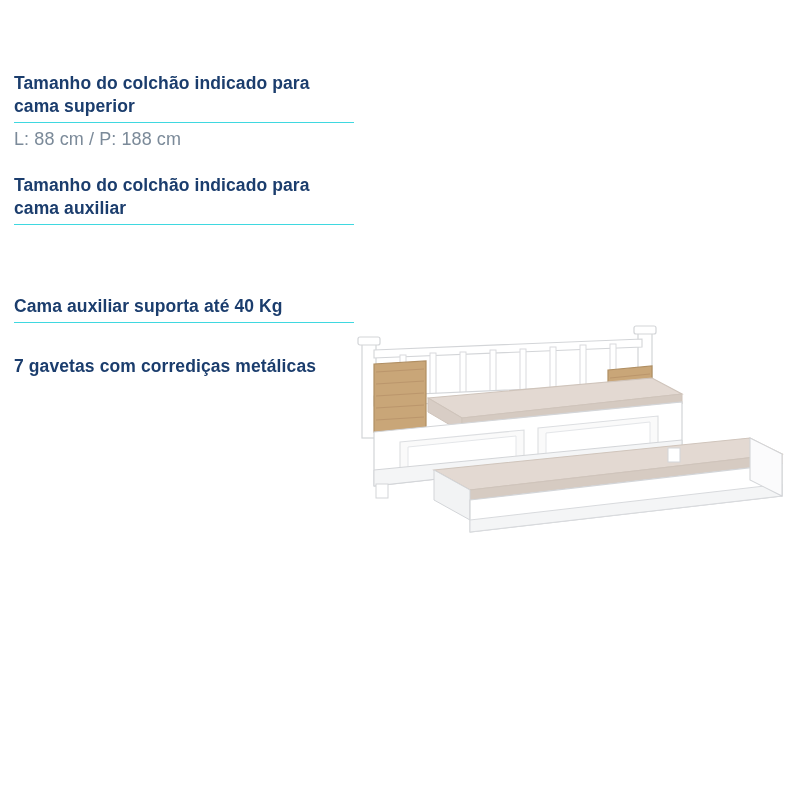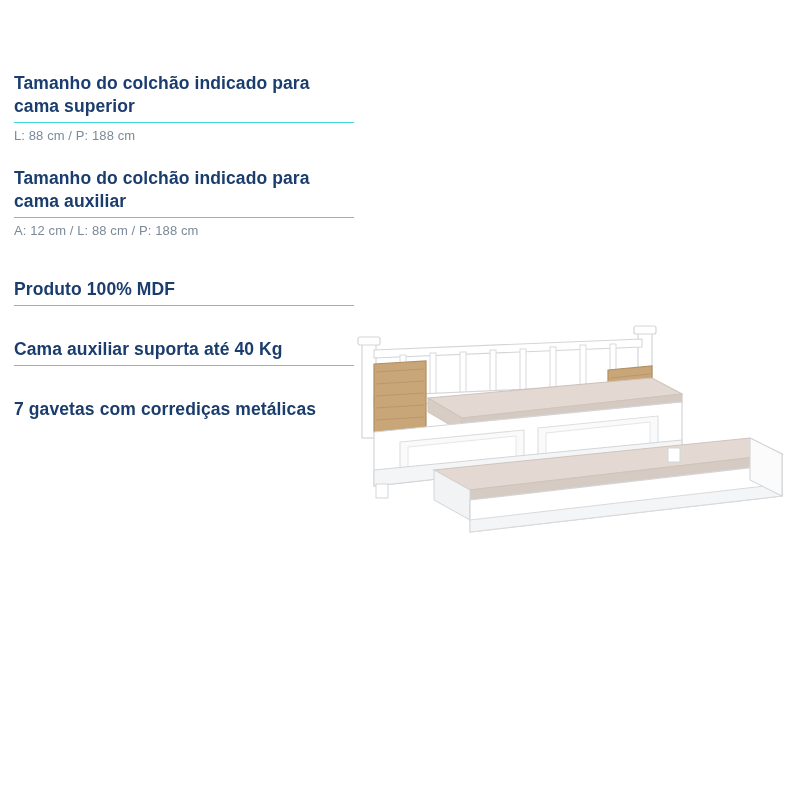--- a/index.html
+++ b/index.html
@@ -32,21 +32,21 @@
   .spec-title {
     font-size: 17.5px;
     font-weight: bold;
     color: #1b3d6d;
     line-height: 1.32;
     letter-spacing: 0.1px;
     margin: 0;
     padding: 0 0 4px 0;
   }
   .spec-sub {
-    font-size: 13px;
+    font-size: 18px;
     font-weight: normal;
     color: #7b8a99;
     line-height: 1.3;
     margin: 0;
     padding: 5px 0 0 0;
     letter-spacing: 0.1px;
   }
   .divider {
     height: 1px;
     background: #3fd8e0;
@@ -77,30 +77,25 @@
     <div class="spec-item">
       <p class="spec-title">Tamanho do colchão indicado para cama superior</p>
       <div class="divider"></div>
       <p class="spec-sub">L: 88 cm / P: 188 cm</p>
     </div>
     <div class="spec-gap-a"></div>
 
     <div class="spec-item">
       <p class="spec-title">Tamanho do colchão indicado para cama auxiliar</p>
       <div class="divider"></div>
-      <p class="spec-sub">A: 12 cm / L: 88 cm / P: 188 cm</p>
     </div>
     <div class="spec-gap-a"></div>
 
     <div class="spec-gap-b"></div>
 
-    <div class="spec-item">
-      <p class="spec-title">Produto 100% MDF</p>
-      <div class="divider"></div>
-    </div>
     <div class="spec-gap-b"></div>
 
     <div class="spec-gap-b"></div>
 
     <div class="spec-item">
       <p class="spec-title">Cama auxiliar suporta até 40 Kg</p>
       <div class="divider"></div>
     </div>
     <div class="spec-gap-b"></div>
 

